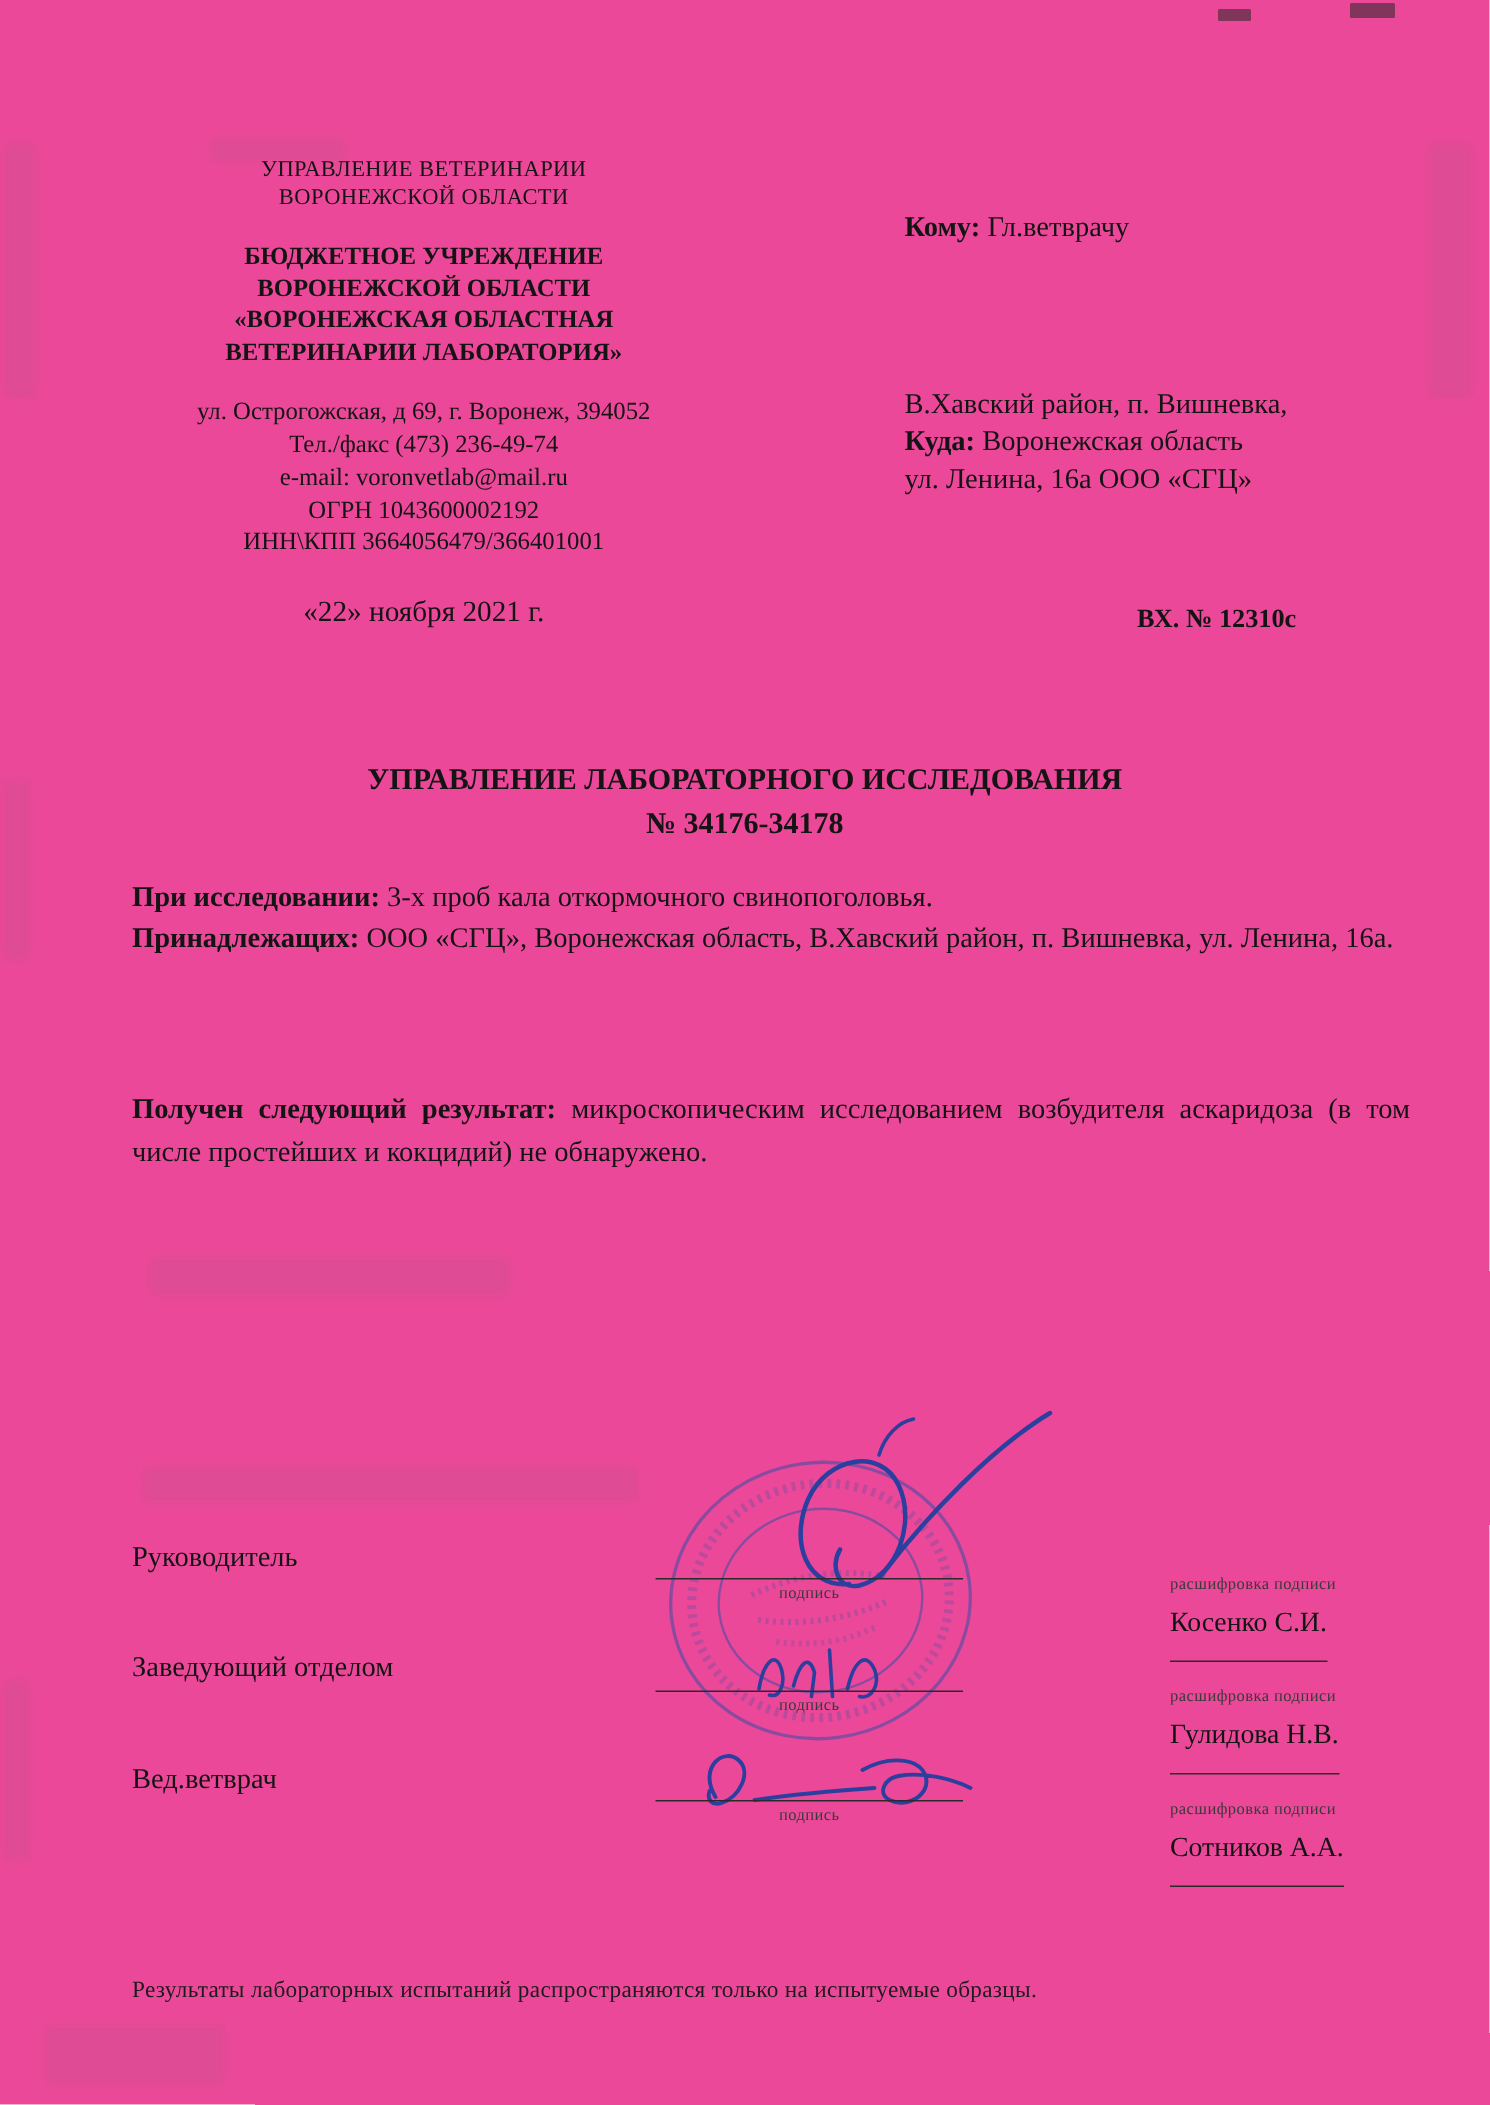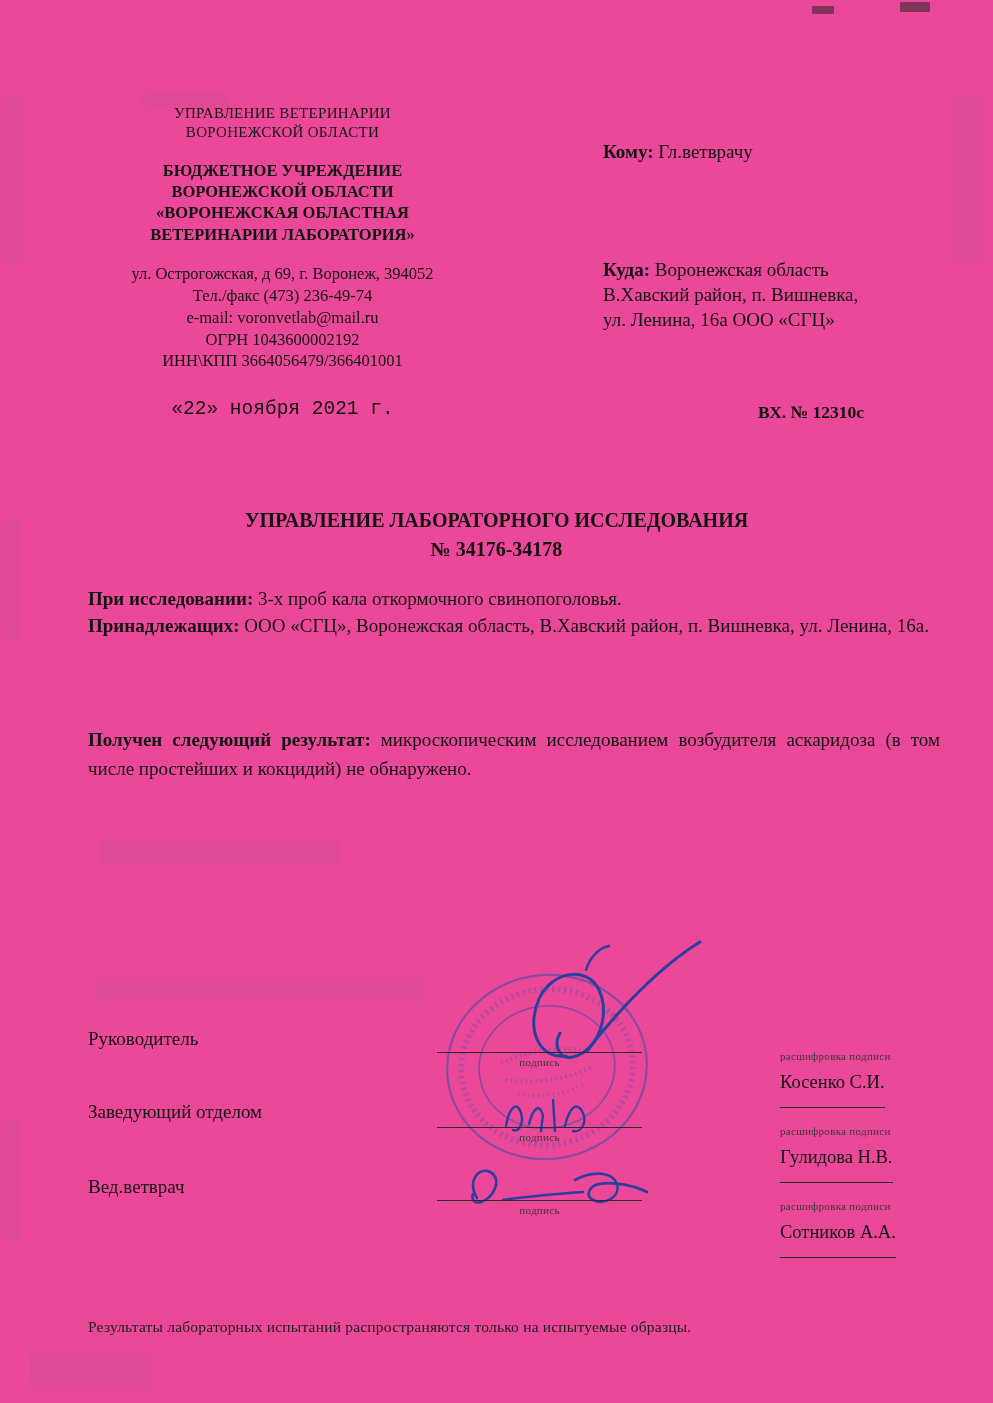--- a/index.html
+++ b/index.html
@@ -17,21 +17,21 @@
   
   .head-left { left:90px; top:104px; width:385px; text-align:center; line-height:1.25; }
   .dept-line { font-size:15px; letter-spacing:0.3px; }
   .org-block { margin-top:18px; font-weight:bold; font-size:16.5px; line-height:1.3; }
   .contact-block { margin-top:18px; font-size:16.5px; line-height:1.32; }
 
   
   .head-right { left:603px; top:140px; width:330px; font-size:19px; line-height:1.3; }
   .where-block { margin-top:92px; line-height:1.32; }
 
-  .doc-date { left:90px; top:398px; width:385px; text-align:center; font-size:19.5px;font-family:Liberation Mono, monospace; }
+  .doc-date { left:90px; top:398px; width:385px; text-align:center; font-size:19.5px; }
   .incoming-no { left:758px; top:402px; font-size:17.5px; font-weight:bold; }
 
   .doc-title { left:0; top:506px; width:993px; text-align:center; font-weight:bold; font-size:20px; line-height:1.45; }
 
   .body-text { left:88px; top:586px; width:852px; font-size:19px; line-height:1.42; text-align:justify; }
   .result-par { left:88px; top:726px; width:852px; font-size:19px; line-height:1.5; text-align:justify; }
 
   
   .sig-role { left:88px; width:300px; font-size:19px; }
   .sig-line { left:437px; width:205px; border-bottom:1.6px solid #2a2a2a; height:0; }
@@ -85,25 +85,25 @@
       <div>ИНН\КПП 3664056479/366401001</div>
     </div>
   </div>
 
   <div class="abs head-right">
     <div>
       <span class="b">Кому:</span>
       <span>Гл.ветврачу</span>
     </div>
     <div class="where-block">
+      <div>В.Хавский район, п. Вишневка,</div>
       <div>
         <span class="b">Куда:</span>
         <span>Воронежская область</span>
       </div>
-      <div>В.Хавский район, п. Вишневка,</div>
       <div>ул. Ленина, 16а ООО «СГЦ»</div>
     </div>
   </div>
 
   <div class="abs doc-date">«22» ноября 2021 г.</div>
   <div class="abs incoming-no">ВХ. № 12310с</div>
 
   <div class="abs doc-title">
     <div>УПРАВЛЕНИЕ ЛАБОРАТОРНОГО ИССЛЕДОВАНИЯ</div>
     <div>№ 34176-34178</div>

